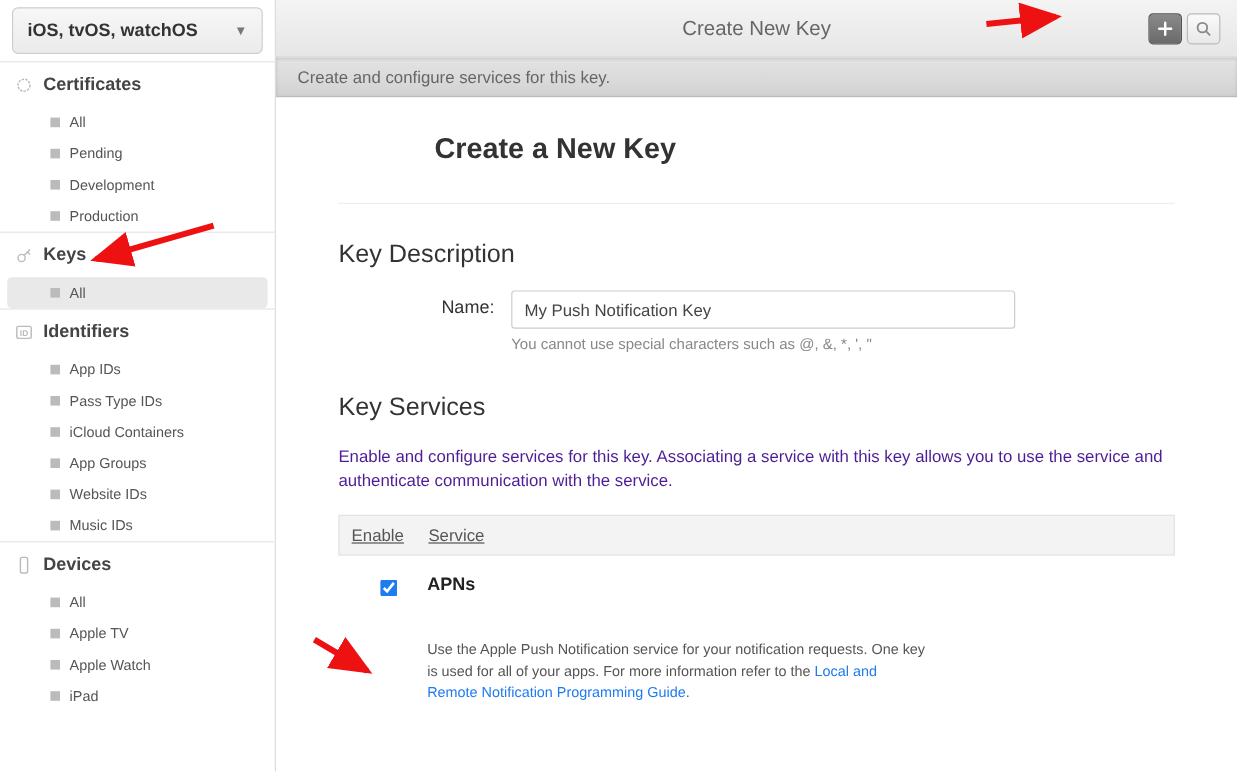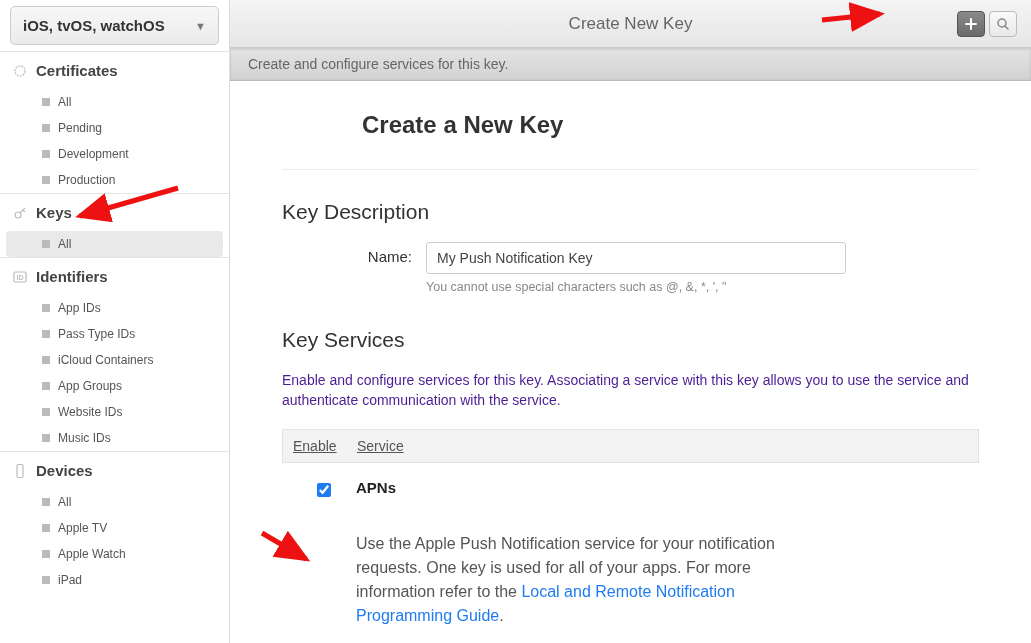--- a/index.html
+++ b/index.html
@@ -214,21 +214,21 @@
       accent-color: #1e7bf0;
     }
     .service-name {
       font-weight: 700;
       font-size: 15px;
       color: #222;
       margin-bottom: 4px;
     }
     .service-desc {
       color: #555;
-      font-size: 16px;
+      font-size: 12px;
       line-height: 1.5;
       max-width: 420px;
       margin-top: 36px;
     }
     .service-desc a {
       color: #1e7bf0;
       text-decoration: none;
     }
     
     

